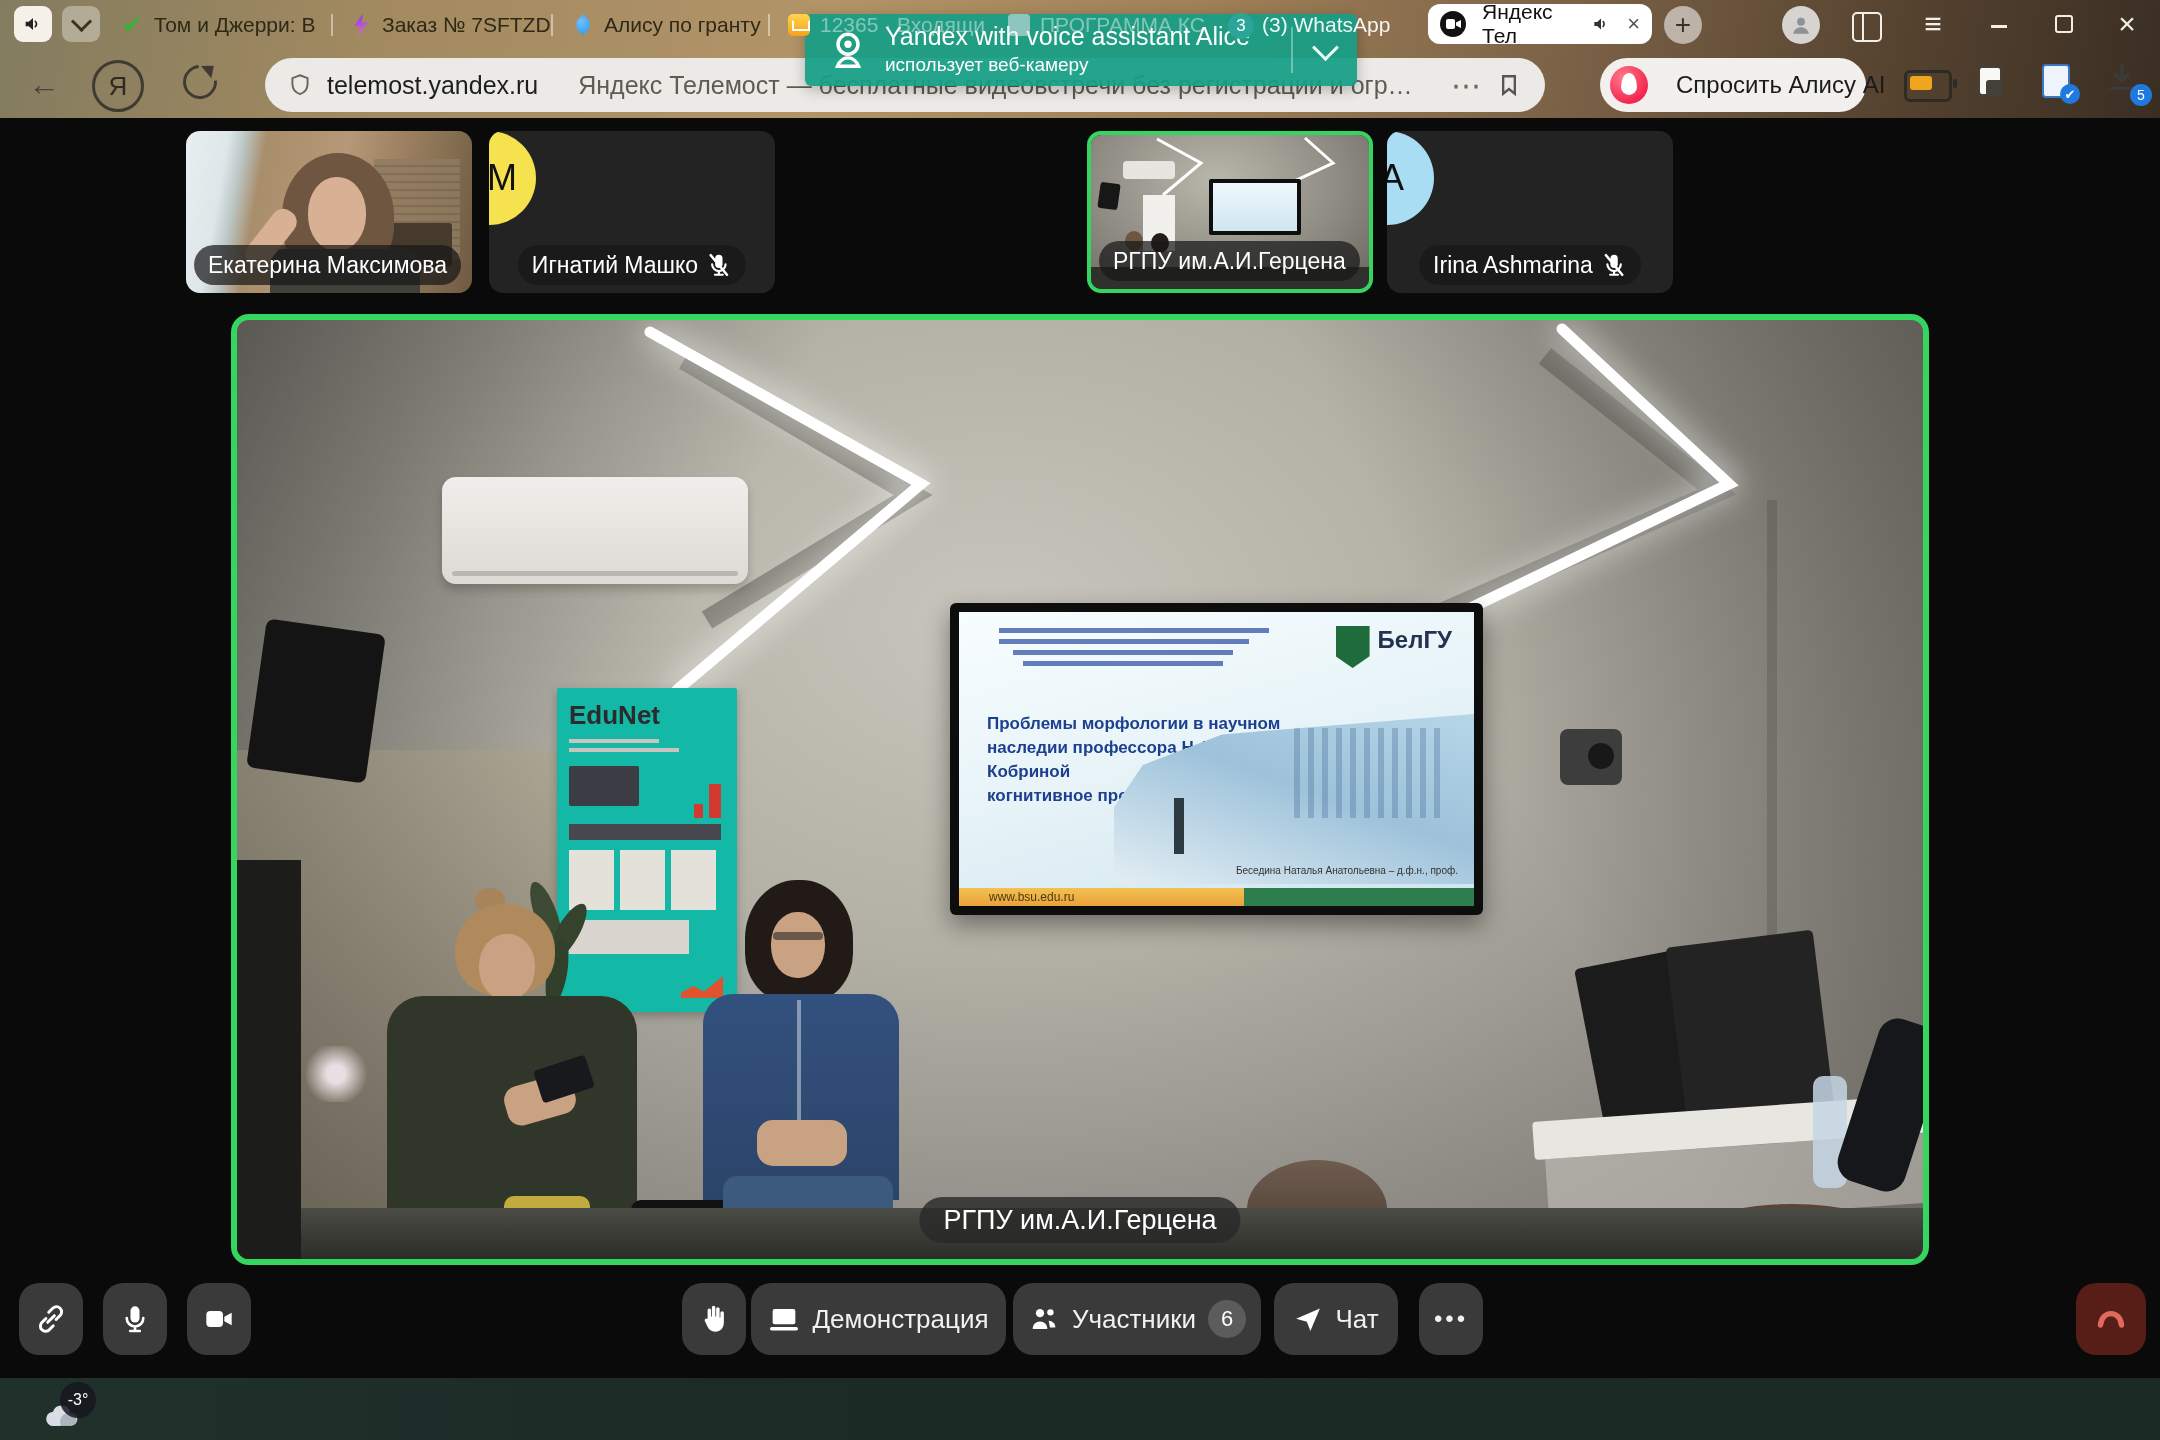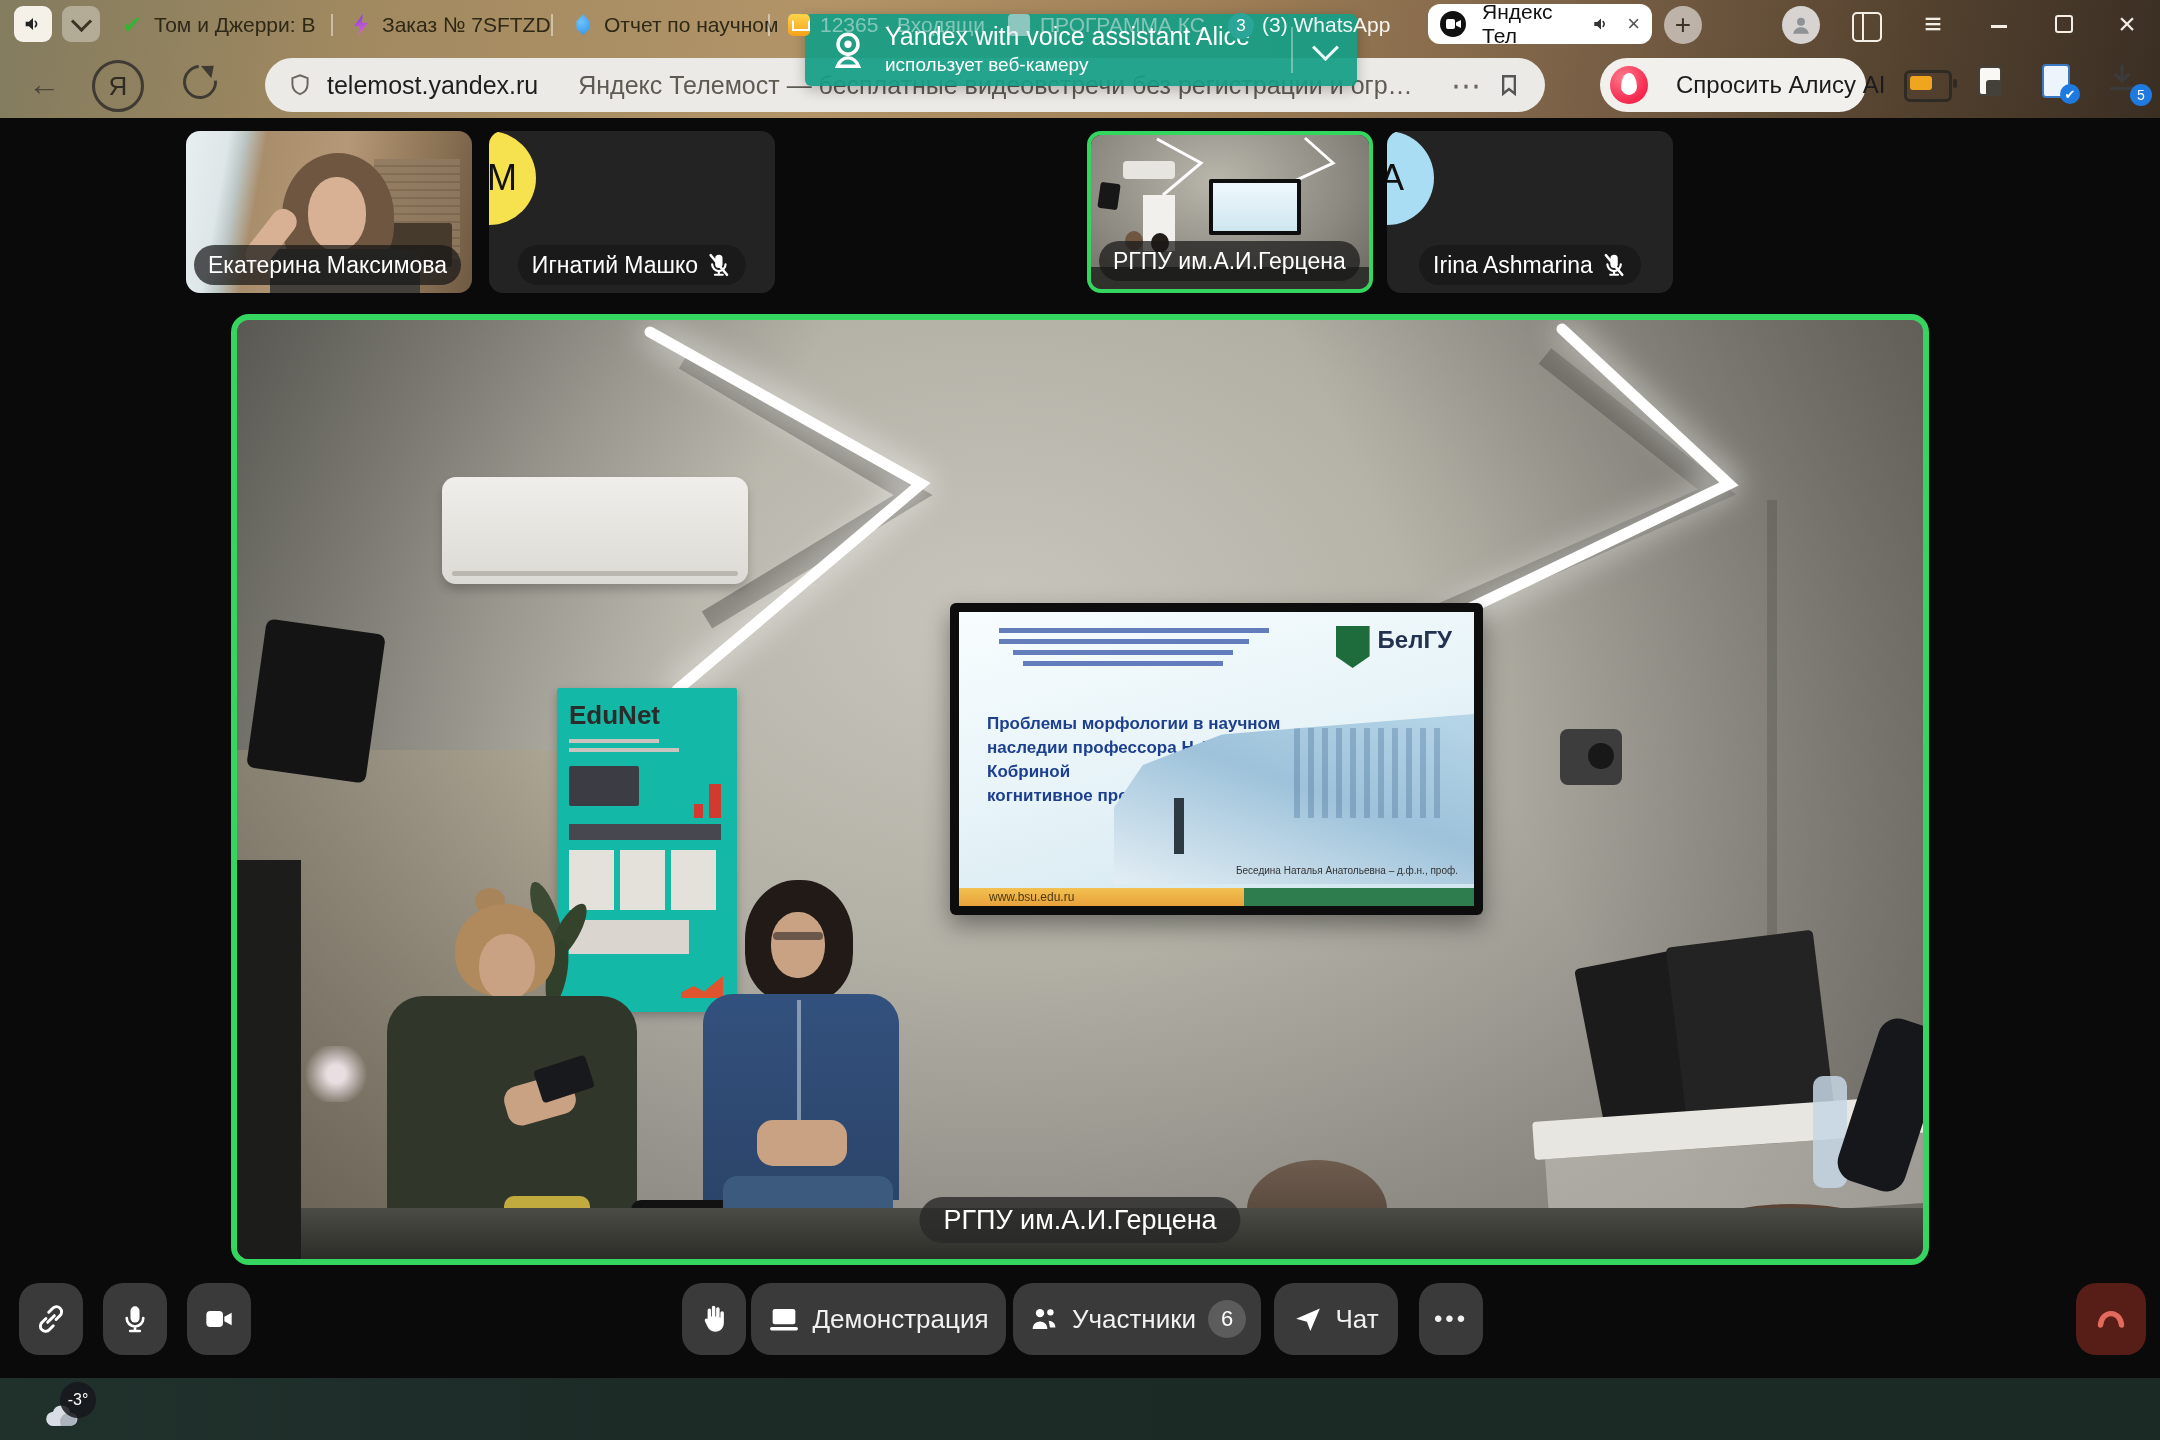--- a/index.html
+++ b/index.html
@@ -163,21 +163,21 @@
       <span>Том и Джерри: В</span>
     </div>
     <div class="a tabsep" style="left:331px;"></div>
     <div class="a tab" style="left:350px;">
       <span class="fv" style="background:linear-gradient(160deg,#7b2ff7,#f076b5);clip-path:polygon(58% 0,18% 56%,44% 56%,38% 100%,82% 40%,54% 40%);"></span>
       <span>Заказ № 7SFTZD</span>
     </div>
     <div class="a tabsep" style="left:551px;"></div>
     <div class="a tab" style="left:572px;">
       <span class="fv" style="background:radial-gradient(circle at 40% 35%,#6fc2ff,#1e88e5);clip-path:polygon(50% 0,80% 34%,80% 66%,50% 97%,20% 66%,20% 34%);"></span>
-      <span>Отчет по научном</span>
+      <span>Алису по гранту</span>
     </div>
     <div class="a tabsep" style="left:768px;"></div>
     <div class="a tab" style="left:788px;z-index:55;">
       <span class="fv" style="background:linear-gradient(#ffd54d,#f6a117);border-radius:5px;position:relative;">
           <span style="position:absolute;left:4px;top:6px;width:14px;height:9px;border:2px solid #fff;border-top:0;clip-path:polygon(0 0,50% 70%,100% 0,100% 100%,0 100%);"></span>
         </span>
       <span class="dimtab" style="z-index:60;position:relative;">12365 · Входящи</span>
     </div>
     <div class="a tab" style="left:1008px;z-index:60;">
       <span class="fv dimtab" style="background:rgba(230,232,238,.55);border-radius:4px;"></span>

